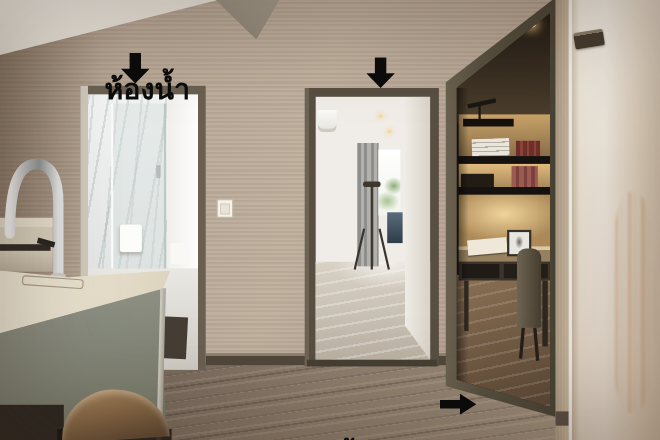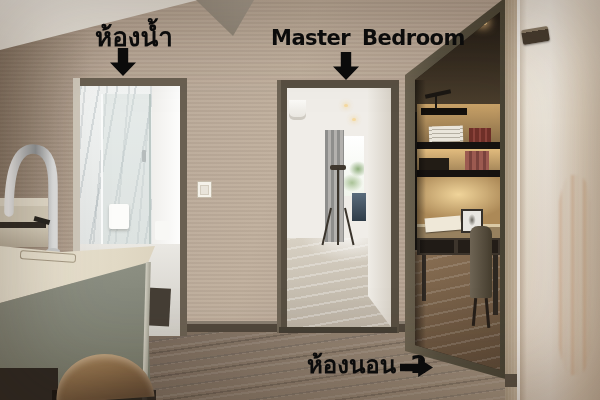--- a/index.html
+++ b/index.html
@@ -176,21 +176,21 @@
     background:linear-gradient(90deg,#d2cfc2,#a3a193);}
   .cabinet{left:0;top:368px;width:58px;height:32px;background:#2b2621;}
   .chair-shadow{left:52px;top:390px;width:104px;height:10px;background:rgba(20,16,12,.8);}
   .barchair{left:55px;top:354px;width:98px;height:46px;transform:rotate(-4deg);
     border-radius:48% 52% 0 0 / 95% 100% 0 0;
     background:linear-gradient(170deg,#ab8a60 0%,#8a6b48 45%,#5c4530 100%);
     box-shadow:inset 0 4px 6px rgba(255,240,220,.35);}
   .vignette{left:0;top:0;width:600px;height:400px;pointer-events:none;
     box-shadow:inset 0 0 90px 12px rgba(55,38,22,.35);}
   
-  .ann-text{color:#0b0b0b;font-weight:700;white-space:nowrap;line-height:1;}
+  .ann-text{color:#0b0b0b;font-weight:700;white-space:nowrap;line-height:1;margin-top:45px;}
   .t-bath{left:95px;top:24px;font-size:26px;}
   .t-master{left:271px;top:28px;font-size:21px;letter-spacing:-.5px;word-spacing:5px;}
   .t-b2{left:307px;top:353px;font-size:24px;word-spacing:6px;}
   .arrow-down{width:26px;height:28px;background:#0b0b0b;
     clip-path:polygon(30% 0,70% 0,70% 52%,100% 52%,50% 100%,0 52%,30% 52%);}
   .a-bath{left:110px;top:48px;}
   .a-master{left:333px;top:52px;}
   .arrow-right{left:400px;top:358px;width:33px;height:19px;background:#0b0b0b;
     clip-path:polygon(0 30%,55% 30%,55% 0,100% 50%,55% 100%,55% 70%,0 70%);}
   
@@ -313,21 +313,20 @@
   <div class="panel-edge"></div>
   <div class="cabinet"></div>
   <div class="chair-shadow"></div>
   <div class="barchair"></div>
 
   <div class="vignette"></div>
 
   <div class="ann-text t-bath">ห้องน้ำ</div>
   <div class="arrow-down a-bath"></div>
 
-  <div class="ann-text t-master">Master Bedroom</div>
   <div class="arrow-down a-master"></div>
 
   <div class="ann-text t-b2">ห้องนอน 2</div>
   <div class="arrow-right"></div>
 
   <div class="watermark">
       <span class="b">Check</span>
       <span class="l">Raka</span>
     </div>
 

